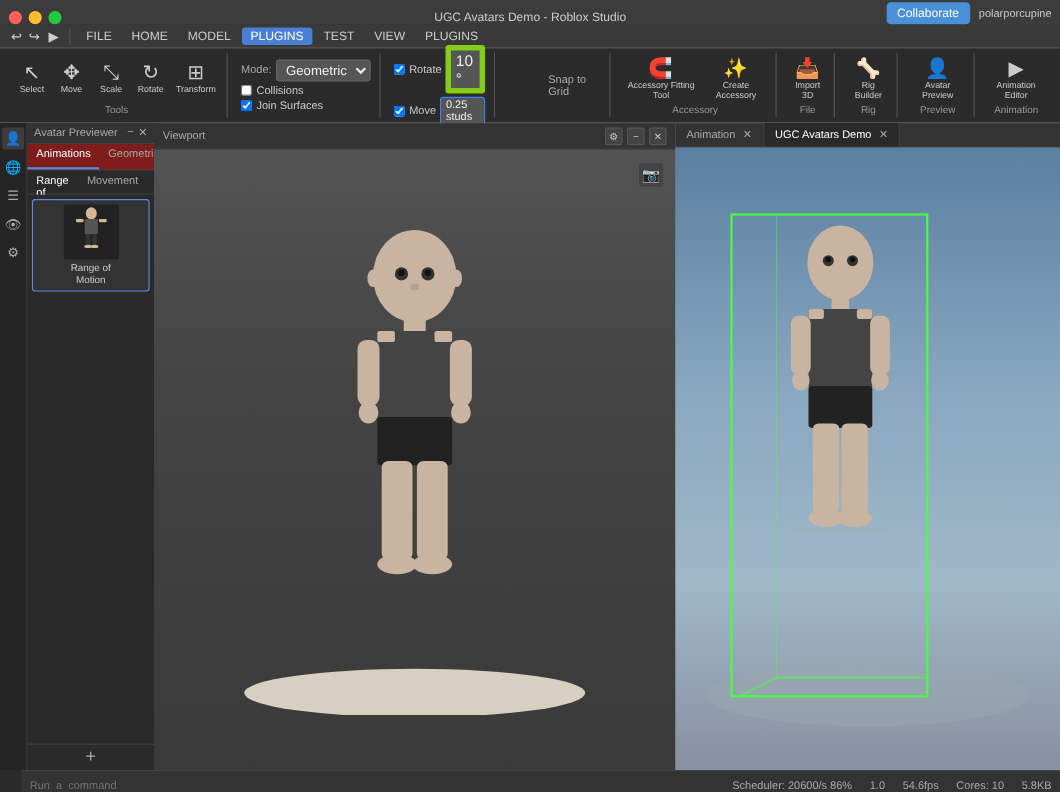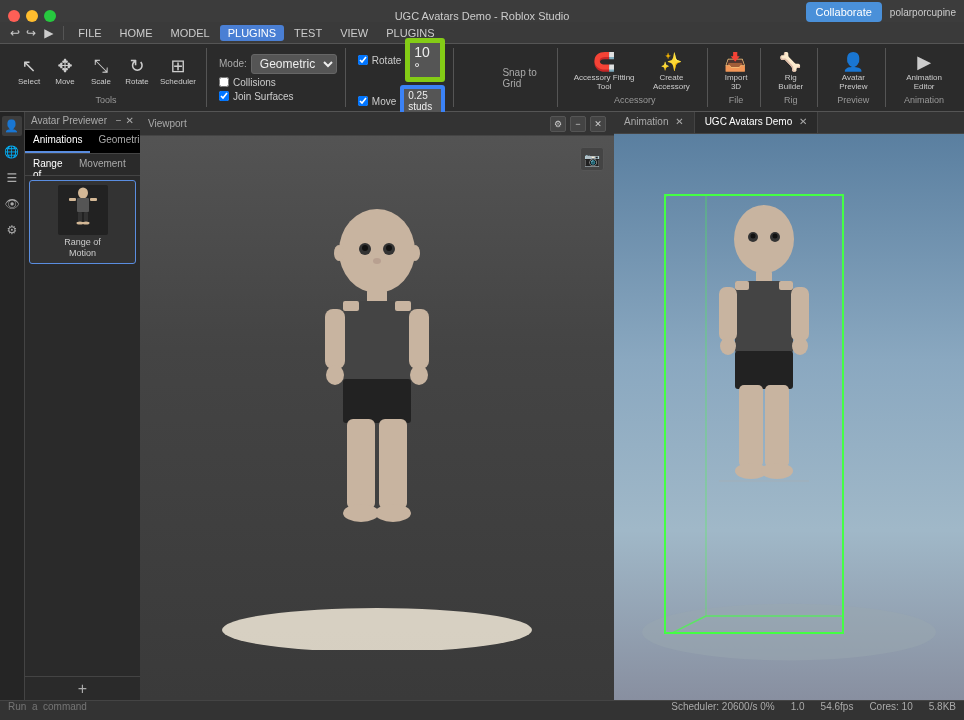--- a/index.html
+++ b/index.html
@@ -95,21 +95,21 @@
 
     #tabs-and-content {
       width: 115px;
       display: flex;
       flex-direction: column;
     }
 
     
     #avatar-tabs {
       display: flex;
-      background: #000000;
+      background: #7f1d1d;
       border-bottom: 1px solid #444;
       height: 24px;
     }
     .avatar-tab {
       padding: 4px 8px;
       font-size: 10px;
       color: #aaa;
       cursor: pointer;
     }
     .avatar-tab.active { color: #fff; border-bottom: 2px solid #5a8de0; }
@@ -329,25 +329,26 @@
       align-items: center;
       justify-content: center;
     }
 
     
     #status-bar {
       height: 20px;
       background: #333;
       border-top: 1px solid #444;
       display: flex;
-      align-items: flex-start;
+      align-items: flex-end;
       padding: 0 8px;
       font-size: 10px;
       color: #aaa;
       gap: 16px;
+      margin-left: 19px;
     }
     #command-input {
       flex: 1;
       background: transparent;
       border: none;
       color: #aaa;
       font-size: 10px;
       outline: none;
     }
     .status-item { color: #aaa; }
@@ -465,21 +466,21 @@
       <div class="rb-tool">
         <div class="rb-icon">⤡</div>
         <div class="rb-label">Scale</div>
       </div>
       <div class="rb-tool">
         <div class="rb-icon">↻</div>
         <div class="rb-label">Rotate</div>
       </div>
       <div class="rb-tool">
         <div class="rb-icon">⊞</div>
-        <div class="rb-label">Scheduler</div>
+        <div class="rb-label">Transform</div>
       </div>
     </div>
     <div class="ribbon-section-label">Tools</div>
   </div>
 
   <div style="display:flex;flex-direction:column;justify-content:center;padding:0 8px;border-right:1px solid #555;gap:3px;">
     <div style="display:flex;align-items:center;gap:4px;">
       <span style="color:#aaa;font-size:10px;">Mode:</span>
       <select style="background:#555;color:#eee;border:1px solid #666;border-radius:3px;padding:1px 4px;font-size:12px;">
         <option>Geometric</option>
@@ -497,21 +498,21 @@
 
   <div style="display:flex;flex-direction:column;justify-content:center;padding:0 8px;border-right:1px solid #555;gap:3px;">
     <div style="display:flex;align-items:center;gap:4px;">
       <input type="checkbox" checked="" style="width: 10px; height: 10px;">
       <span style="font-size:10px;color:#ccc;">Rotate</span>
       <span style="background:#555;color:#eee;border:5px solid #84cc16;border-radius:3px;padding:1px 4px;font-size:14px;">10 °</span>
     </div>
     <div style="display:flex;align-items:center;gap:4px;">
       <input type="checkbox" checked="" style="width: 10px; height: 10px;">
       <span style="font-size:10px;color:#ccc;">Move</span>
-      <span style="background:#555;color:#eee;border:4px solid #3b82f6;border-radius:3px;padding:1px 4px;font-size:10px;">0.25 studs</span>
+      <span style="background:#555;color:#eee;border:1px solid #3b82f6;border-radius:3px;padding:1px 4px;font-size:10px;">0.25 studs</span>
     </div>
   </div>
 
   <div style="display:flex;flex-direction:column;justify-content:center;padding:0 8px;border-right:1px solid #555;margin-left:36px;">
     <span style="font-size:10px;color:#aaa;">Snap to Grid</span>
   </div>
 
   <div class="ribbon-section">
     <div class="ribbon-section-tools">
       <div class="rb-tool">
@@ -775,18 +776,18 @@
 
           <line x1="30" y1="292" x2="120" y2="292" stroke="#aaa" stroke-width="1" opacity="0.5"></line>
         </svg>
       </div>
     </div>
   </div>
 </div>
 
 <div id="status-bar">
   <input type="text" id="command-input" placeholder="Run  a  command" style="">
-  <span class="status-item">Scheduler: 20600/s 0%</span>
+  <span class="status-item">Scheduler: 20600/s 86%</span>
   <span class="status-item">1.0</span>
   <span class="status-item">54.6fps</span>
   <span class="status-item">Cores: 10</span>
   <span class="status-item">5.8KB</span>
 </div>
 
 </body></html>

